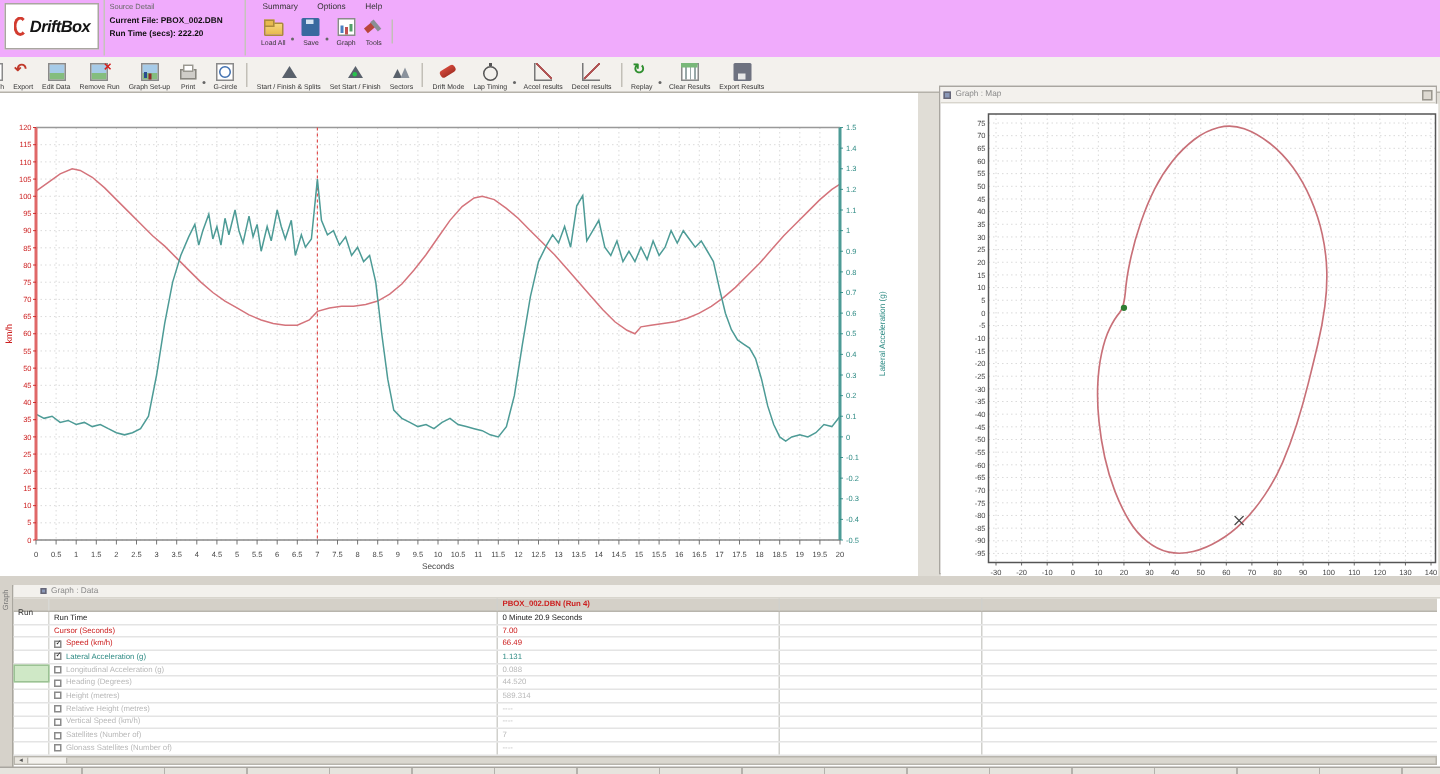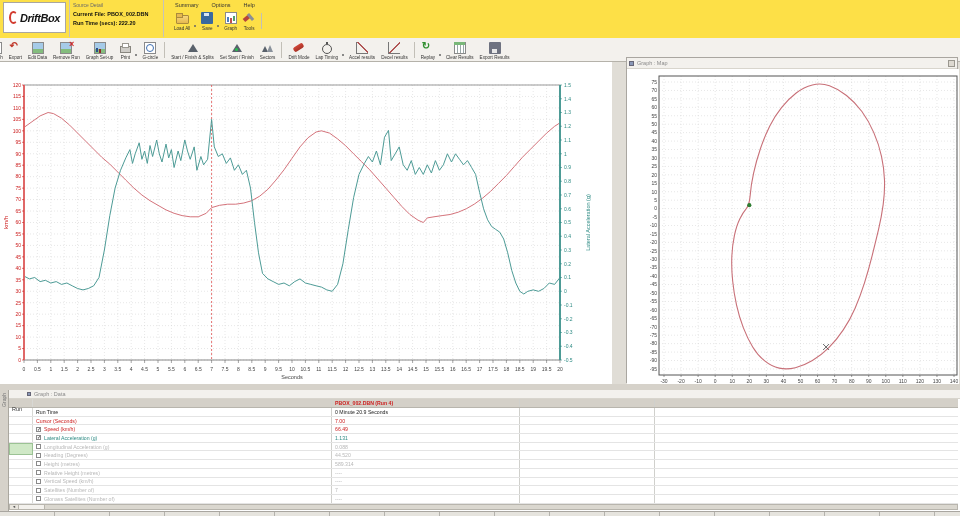--- a/index.html
+++ b/index.html
@@ -1,20 +1,20 @@
 <!DOCTYPE html>
 <html><head>
 <meta charset="utf-8">
 <style>
 *{margin:0;padding:0;box-sizing:border-box}
 html,body{width:960px;height:516px;overflow:hidden}
 body{font-family:"Liberation Sans",sans-serif;background:#d6d2ca;position:relative}
 #app{position:absolute;inset:0}
 
-.topbar{position:absolute;left:0;top:0;width:960px;height:55px;background:#fde047;border-bottom:4px solid #be185d}
+.topbar{position:absolute;left:0;top:0;width:960px;height:55px;background:#f0abfc;border-bottom:4px solid #be185d}
 .logo-box{position:absolute;left:3px;top:2px;width:63px;height:31px;background:#fff;border:1px solid #a9a6a0;display:flex;align-items:center;justify-content:center;gap:2px}
 .logo-swoosh{width:9px;height:13px;border:2px solid #d23b2f;border-right-color:transparent;border-radius:50%}
 .logo-text{font-size:11px;font-weight:bold;font-style:italic;color:#141414;letter-spacing:-.4px}
 .source-panel{position:absolute;left:69px;top:0;width:95px;height:37px;border-left:1px solid #c6c3bb;border-right:1px solid #c6c3bb;padding:2px 0 0 3px}
 .src-title{font-size:5px;color:#6a6a6a}
 .src-line{font-size:5.5px;font-weight:bold;color:#101010;margin-top:3px;white-space:nowrap}
 .menubar{position:absolute;left:173px;top:2px;display:flex;gap:9px}
 .menu-item{font-size:5.5px;color:#333;padding:0 2px}
 #mainToolbar{position:absolute;left:171px;top:11px;display:flex;align-items:flex-end}
 

